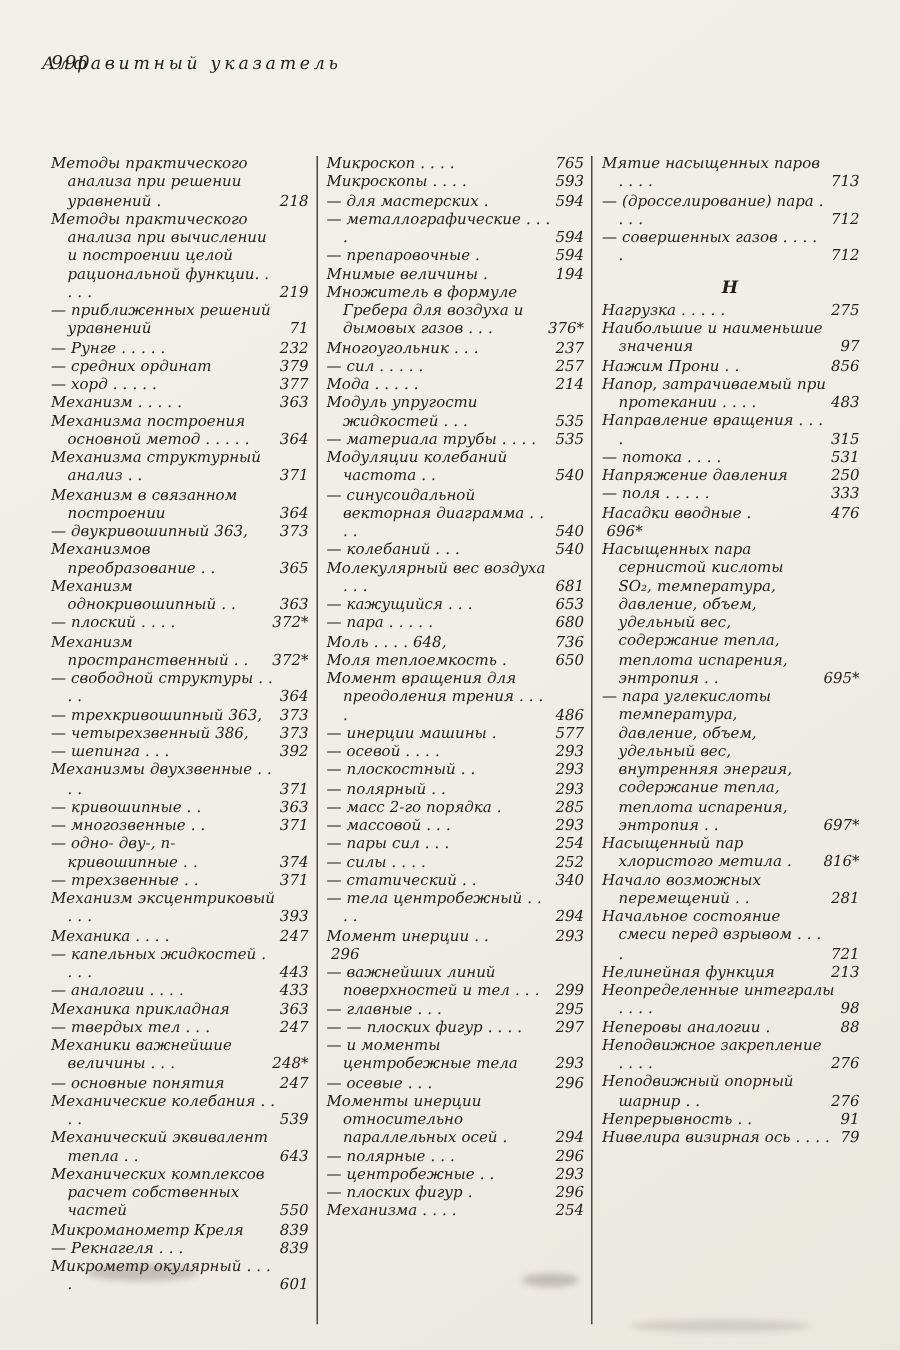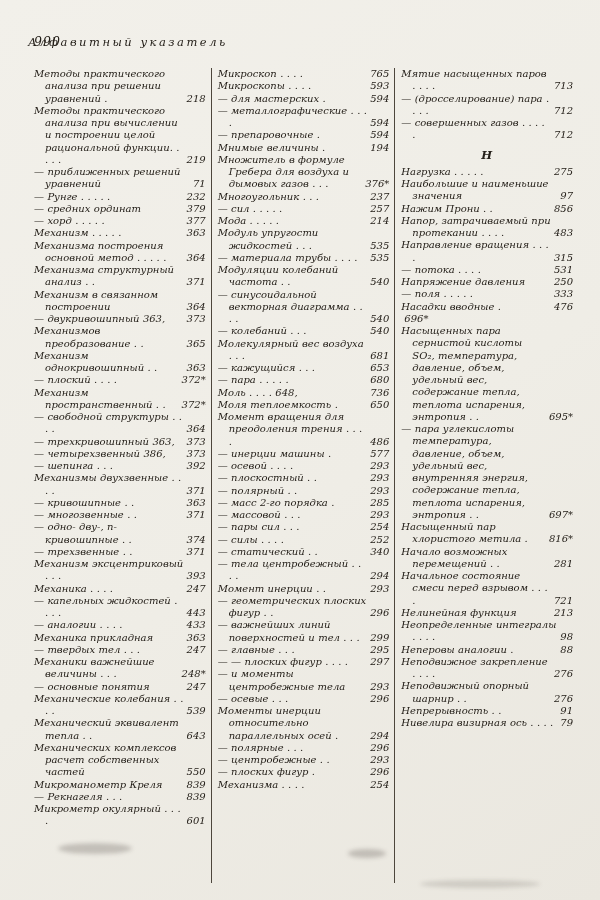--- a/index.html
+++ b/index.html
@@ -33,20 +33,21 @@
     display:flex;
     height:815px;
     overflow:hidden;
   }
   .col {
     flex:1;
     padding:0 5px 0 6px;
     font-size:10px;
     line-height:12.25px;
     overflow:hidden;
+    margin-top:36px;
   }
   .col + .col { border-left:1px solid #4d463c; }
   .entry { display:flex; }
   .entry .t {
     flex:1 1 auto;
     padding-left:11px;
     text-indent:-11px;
     word-spacing:0.2px;
   }
   .entry .n {
@@ -358,21 +359,20 @@
         </div>
         <div class="entry">
           <span class="t">— тела центробежный . . . .</span>
           <span class="n">294</span>
         </div>
         <div class="entry">
           <span class="t">Момент инерции . .</span>
           <span class="n">293</span>
         </div>
         <div class="entry">
-          <span class="t">— геометрических плоских фигур . .</span>
           <span class="n">296</span>
         </div>
         <div class="entry">
           <span class="t">— важнейших линий поверхностей и тел . . .</span>
           <span class="n">299</span>
         </div>
         <div class="entry">
           <span class="t">— главные . . .</span>
           <span class="n">295</span>
         </div>

